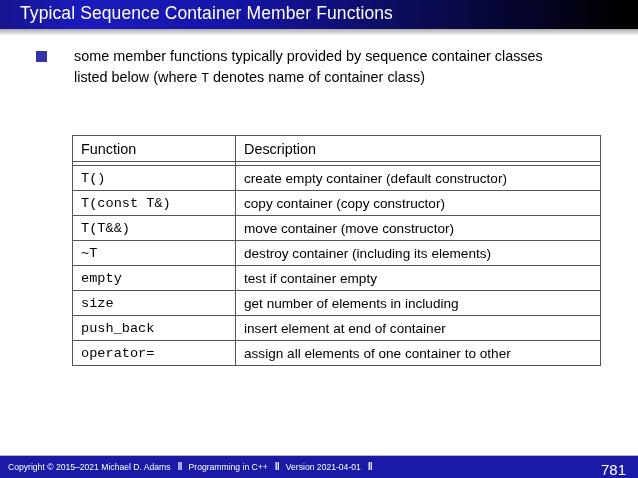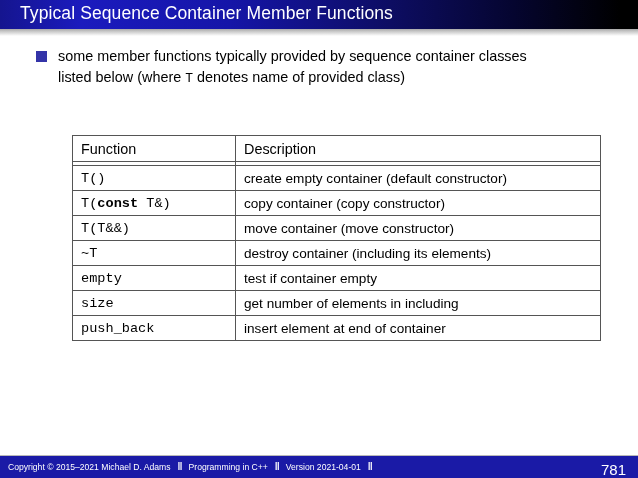--- a/index.html
+++ b/index.html
@@ -61,21 +61,21 @@
   }
   #bullet-square {
     position: absolute;
     left: 0;
     top: 5px;
     width: 11px;
     height: 11px;
     background: #3434a8;
   }
   #bullet-text {
-    margin-left: 22px;
+    margin-left: 38px;
     font-size: 14.4px;
     color: #000000;
     line-height: 21px;
   }
   .mono {
     font-family: "Liberation Mono", "DejaVu Sans Mono", monospace;
     font-size: 13px;
   }
 
   
@@ -115,21 +115,21 @@
     border-left: 1px solid #555555;
     border-right: 1px solid #555555;
     background: #ffffff;
   }
   .code-cell {
     font-family: "Liberation Mono", "DejaVu Sans Mono", monospace;
     font-size: 13px;
     color: #111111;
   }
   .code-cell b {
-    font-weight: bold;
+    font-weight: normal;
   }
 
   
   #footer-rule {
     position: absolute;
     left: 0;
     top: 455px;
     width: 638px;
     height: 1px;
     background: #b9b9b9;
@@ -169,21 +169,21 @@
 
 <div id="title-bar">
   <div id="title-text">Typical Sequence Container Member Functions</div>
 </div>
 <div id="title-shadow"></div>
 
 <div id="bullet-block">
   <div id="bullet-square"></div>
   <div id="bullet-text">
     <span>some member functions typically provided by sequence container classes</span><br>
-    <span>listed below (where </span><span class="mono">T</span><span> denotes name of provided class)</span>
+    <span>listed below (where </span><span class="mono">T</span><span> denotes name of container class)</span>
   </div>
 </div>
 
 <table id="fn-table">
   <thead>
     <tr>
       <th class="col-fn">Function</th>
       <th class="col-desc">Description</th>
     </tr>
     <tr class="rule-row">
@@ -213,20 +213,24 @@
         <td class="col-desc">test if container empty</td>
       </tr>
       <tr>
         <td class="col-fn code-cell">size</td>
         <td class="col-desc">get number of elements in including</td>
       </tr>
       <tr>
         <td class="col-fn code-cell">push_back</td>
         <td class="col-desc">insert element at end of container</td>
       </tr>
+      <tr>
+        <td class="col-fn code-cell"><b>operator</b>=</td>
+        <td class="col-desc">assign all elements of one container to other</td>
+      </tr>
     </tbody>
 </table>
 
 <div id="footer-rule"></div>
 <div id="footer-bar">
   <div id="footer-left">
     <span>Copyright © 2015–2021 Michael D. Adams</span><span class="sep">‖</span><span>Programming in C++</span><span class="sep">‖</span><span>Version 2021-04-01</span><span class="sep">‖</span>
   </div>
   <div id="footer-page">781</div>
 </div>

